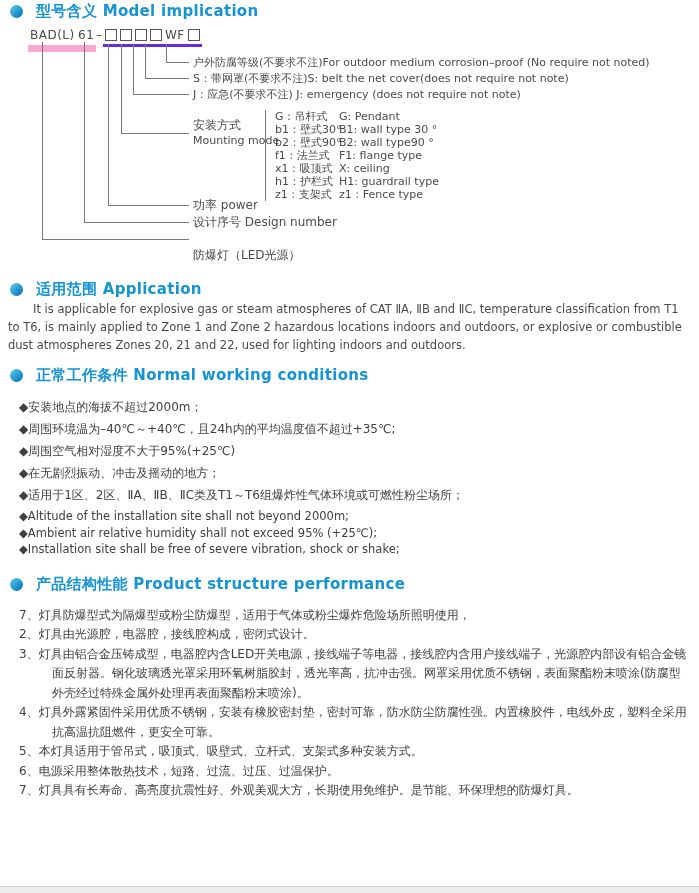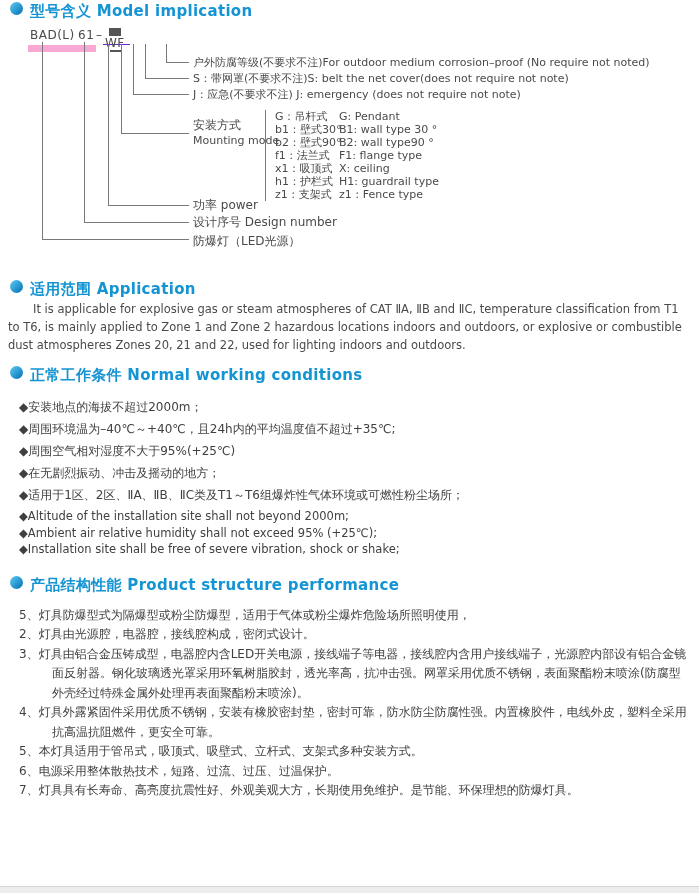--- a/index.html
+++ b/index.html
@@ -6,40 +6,41 @@
   body{
     width:699px;height:893px;
     background:#ffffff;
     font-family:"DejaVu Sans","Liberation Sans",sans-serif;
     color:#404040;
     position:relative;
     overflow:hidden;
   }
   
   .sec-head{
-    display:flex;align-items:flex-start;
+    display:flex;align-items:center;
     margin-left:10px;
     height:18px;
+    gap:6px;
   }
   .sec-dot{
     width:13px;height:13px;border-radius:50%;
     background:linear-gradient(135deg,#55c3ee 10%,#0a76b8 90%);
     margin-right:7px;flex:0 0 auto;
   }
   .sec-title{
     font-size:15px;font-weight:bold;color:#1494d3;
     letter-spacing:0.3px;white-space:nowrap;
   }
   
   .diagram{position:relative;height:252px;margin-top:8px;font-size:11px;color:#4a4a4a;}
   .code-part{position:absolute;top:0;font-size:12px;letter-spacing:0.5px;
     border-bottom:7px solid #f9a8d4;padding:0 2px 3px 2px;white-space:nowrap;}
   .code-dash{position:absolute;top:0;font-size:12px;}
-  .code-boxes{position:absolute;top:0;border-bottom:1px solid #6d28d9;padding:0 2px 3px 2px;
-    display:flex;align-items:center;height:13px;flex-direction:column;}
+  .code-boxes{position:absolute;top:0;border-bottom:3px solid #6d28d9;padding:0 2px 3px 2px;
+    display:flex;align-items:center;height:13px;}
   .sq{display:inline-block;width:10px;height:10px;border:1px solid #555;margin-right:3px;background:#fff;}
   .sq:last-child{margin-right:0;}
   .wf-txt{font-size:12px;letter-spacing:0.5px;margin-right:3px;}
   .lline{position:absolute;border-left:1px solid #787878;border-bottom:1px solid #787878;}
   .d-label{position:absolute;left:193px;line-height:13px;white-space:nowrap;}
   .mount-label{position:absolute;left:193px;line-height:15px;}
   .mount-label .zh{font-size:12px;}
   .mount-list{position:absolute;left:265px;top:82px;border-left:1px solid #787878;padding-left:9px;}
   .m-row{display:flex;line-height:13px;white-space:nowrap;}
   .m-zh{width:64px;flex:0 0 auto;}
@@ -130,21 +131,21 @@
           <span>H1: guardrail type</span>
         </div>
       <div class="m-row">
           <span class="m-zh">z1：支架式</span>
           <span>z1：Fence type</span>
         </div>
     </div>
 
     <div class="d-label" style="top:171px;font-size:12px;">功率 power</div>
     <div class="d-label" style="top:188px;font-size:12px;">设计序号  Design number</div>
-    <div class="d-label" style="top:207px;font-size:12px;">防爆灯（LED光源）</div>
+    <div class="d-label" style="top:221px;font-size:12px;">防爆灯（LED光源）</div>
   </div>
 
   <div class="sec-head h2">
     <span class="sec-dot"></span>
     <span class="sec-title"><span>适用范围</span> <span>Application</span></span>
   </div>
   <div class="para-en">It is applicable for explosive gas or steam atmospheres of CAT ⅡA, ⅡB and ⅡC, temperature classification from T1 to T6, is mainly applied to Zone 1 and Zone 2 hazardous locations indoors and outdoors, or explosive or combustible dust atmospheres Zones 20, 21 and 22, used for lighting indoors and outdoors.</div>
 
   <div class="sec-head h3">
     <span class="sec-dot"></span>
@@ -164,21 +165,21 @@
     <div class="b-item"><span class="dm">◆</span><span>Ambient air relative humidity shall not exceed 95% (+25℃);</span></div>
     <div class="b-item"><span class="dm">◆</span><span>Installation site shall be free of severe vibration, shock or shake;</span></div>
   </div>
 
   <div class="sec-head h4">
     <span class="sec-dot"></span>
     <span class="sec-title"><span>产品结构性能</span> <span>Product structure performance</span></span>
   </div>
 
   <div class="nlist">
-    <div class="n-item">5、灯具防爆型式为隔爆型或粉尘防爆型，适用于气体或粉尘爆炸危险场所照明使用，</div>
+    <div class="n-item">7、灯具防爆型式为隔爆型或粉尘防爆型，适用于气体或粉尘爆炸危险场所照明使用，</div>
     <div class="n-item">2、灯具由光源腔，电器腔，接线腔构成，密闭式设计。</div>
     <div class="n-item">3、灯具由铝合金压铸成型，电器腔内含LED开关电源，接线端子等电器，接线腔内含用户接线端子，光源腔内部设有铝合金镜面反射器。钢化玻璃透光罩采用环氧树脂胶封，透光率高，抗冲击强。网罩采用优质不锈钢，表面聚酯粉末喷涂(防腐型外壳经过特殊金属外处理再表面聚酯粉末喷涂)。</div>
     <div class="n-item">4、灯具外露紧固件采用优质不锈钢，安装有橡胶密封垫，密封可靠，防水防尘防腐性强。内置橡胶件，电线外皮，塑料全采用抗高温抗阻燃件，更安全可靠。</div>
     <div class="n-item">5、本灯具适用于管吊式，吸顶式、吸壁式、立杆式、支架式多种安装方式。</div>
     <div class="n-item">6、电源采用整体散热技术，短路、过流、过压、过温保护。</div>
     <div class="n-item">7、灯具具有长寿命、高亮度抗震性好、外观美观大方，长期使用免维护。是节能、环保理想的防爆灯具。</div>
   </div>
 
 </div>
 

